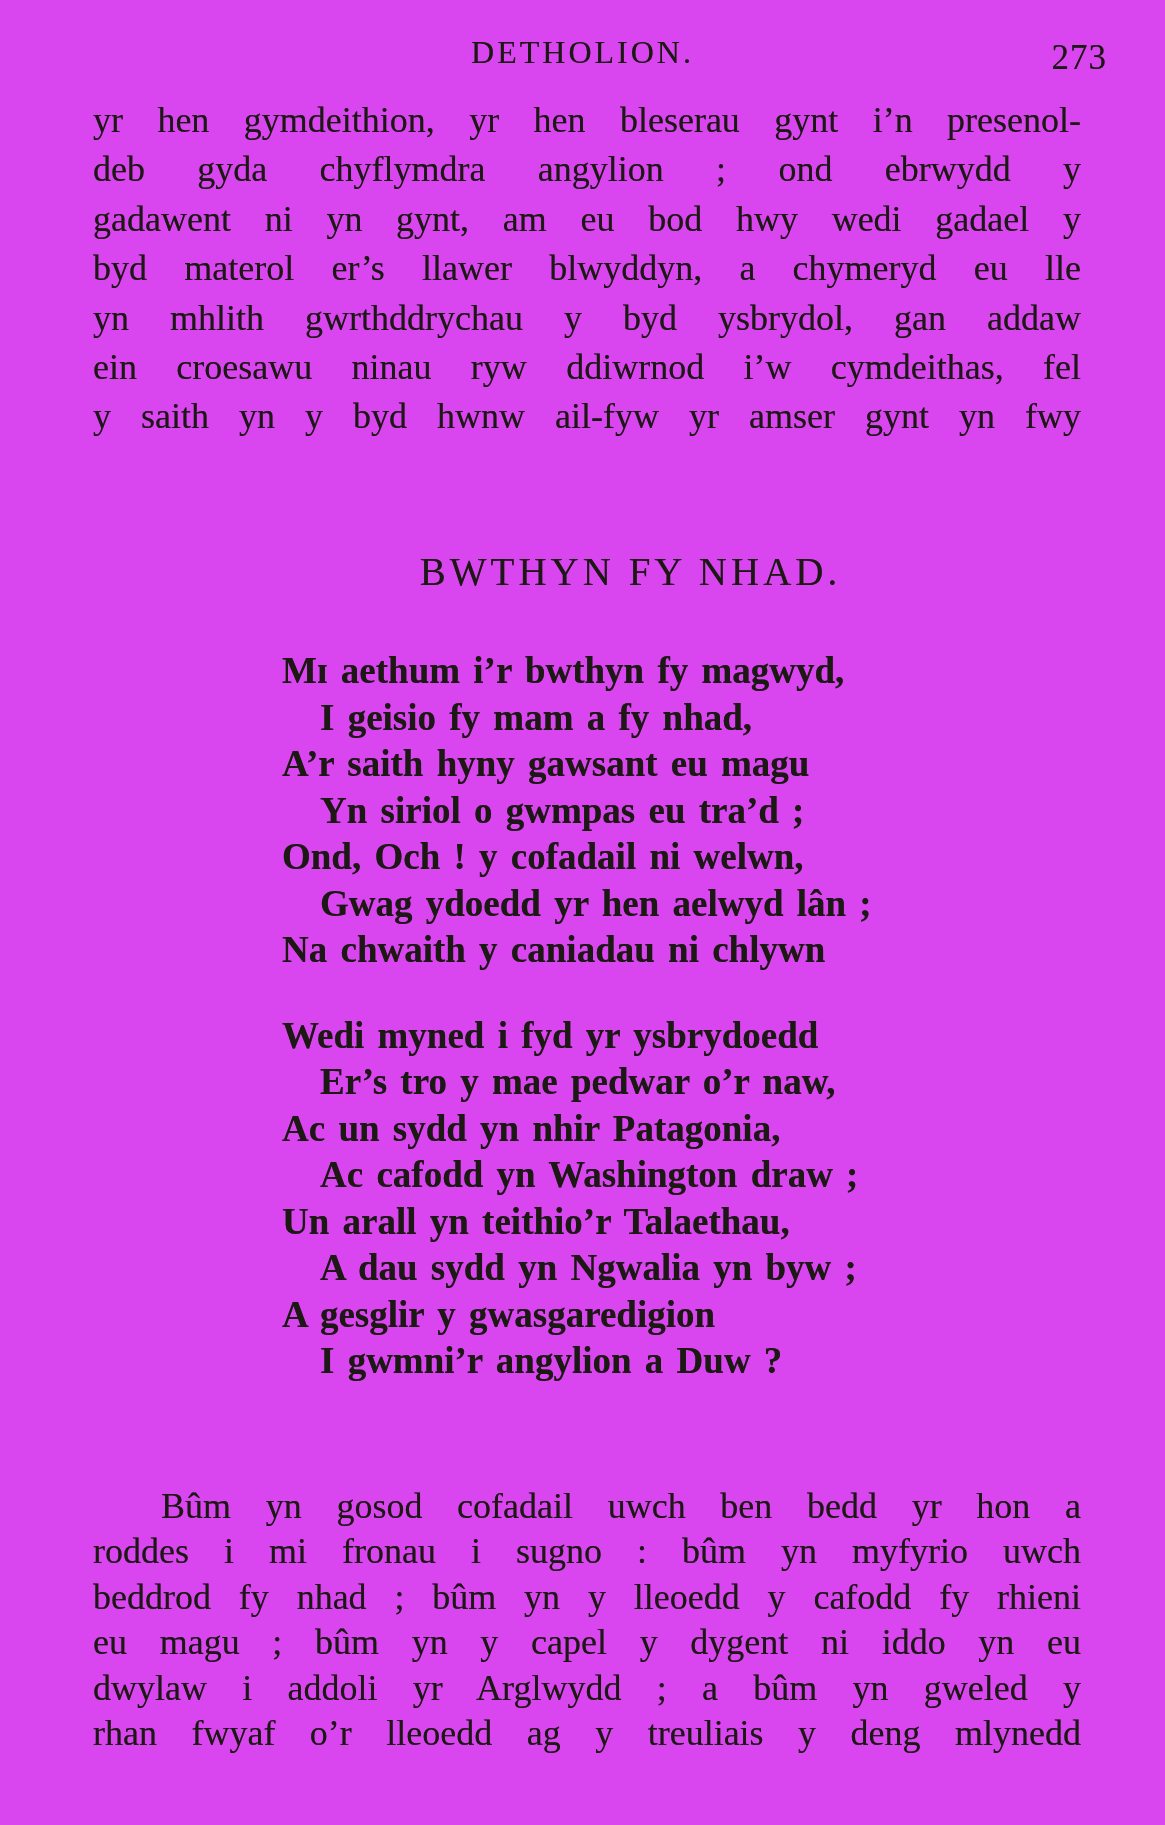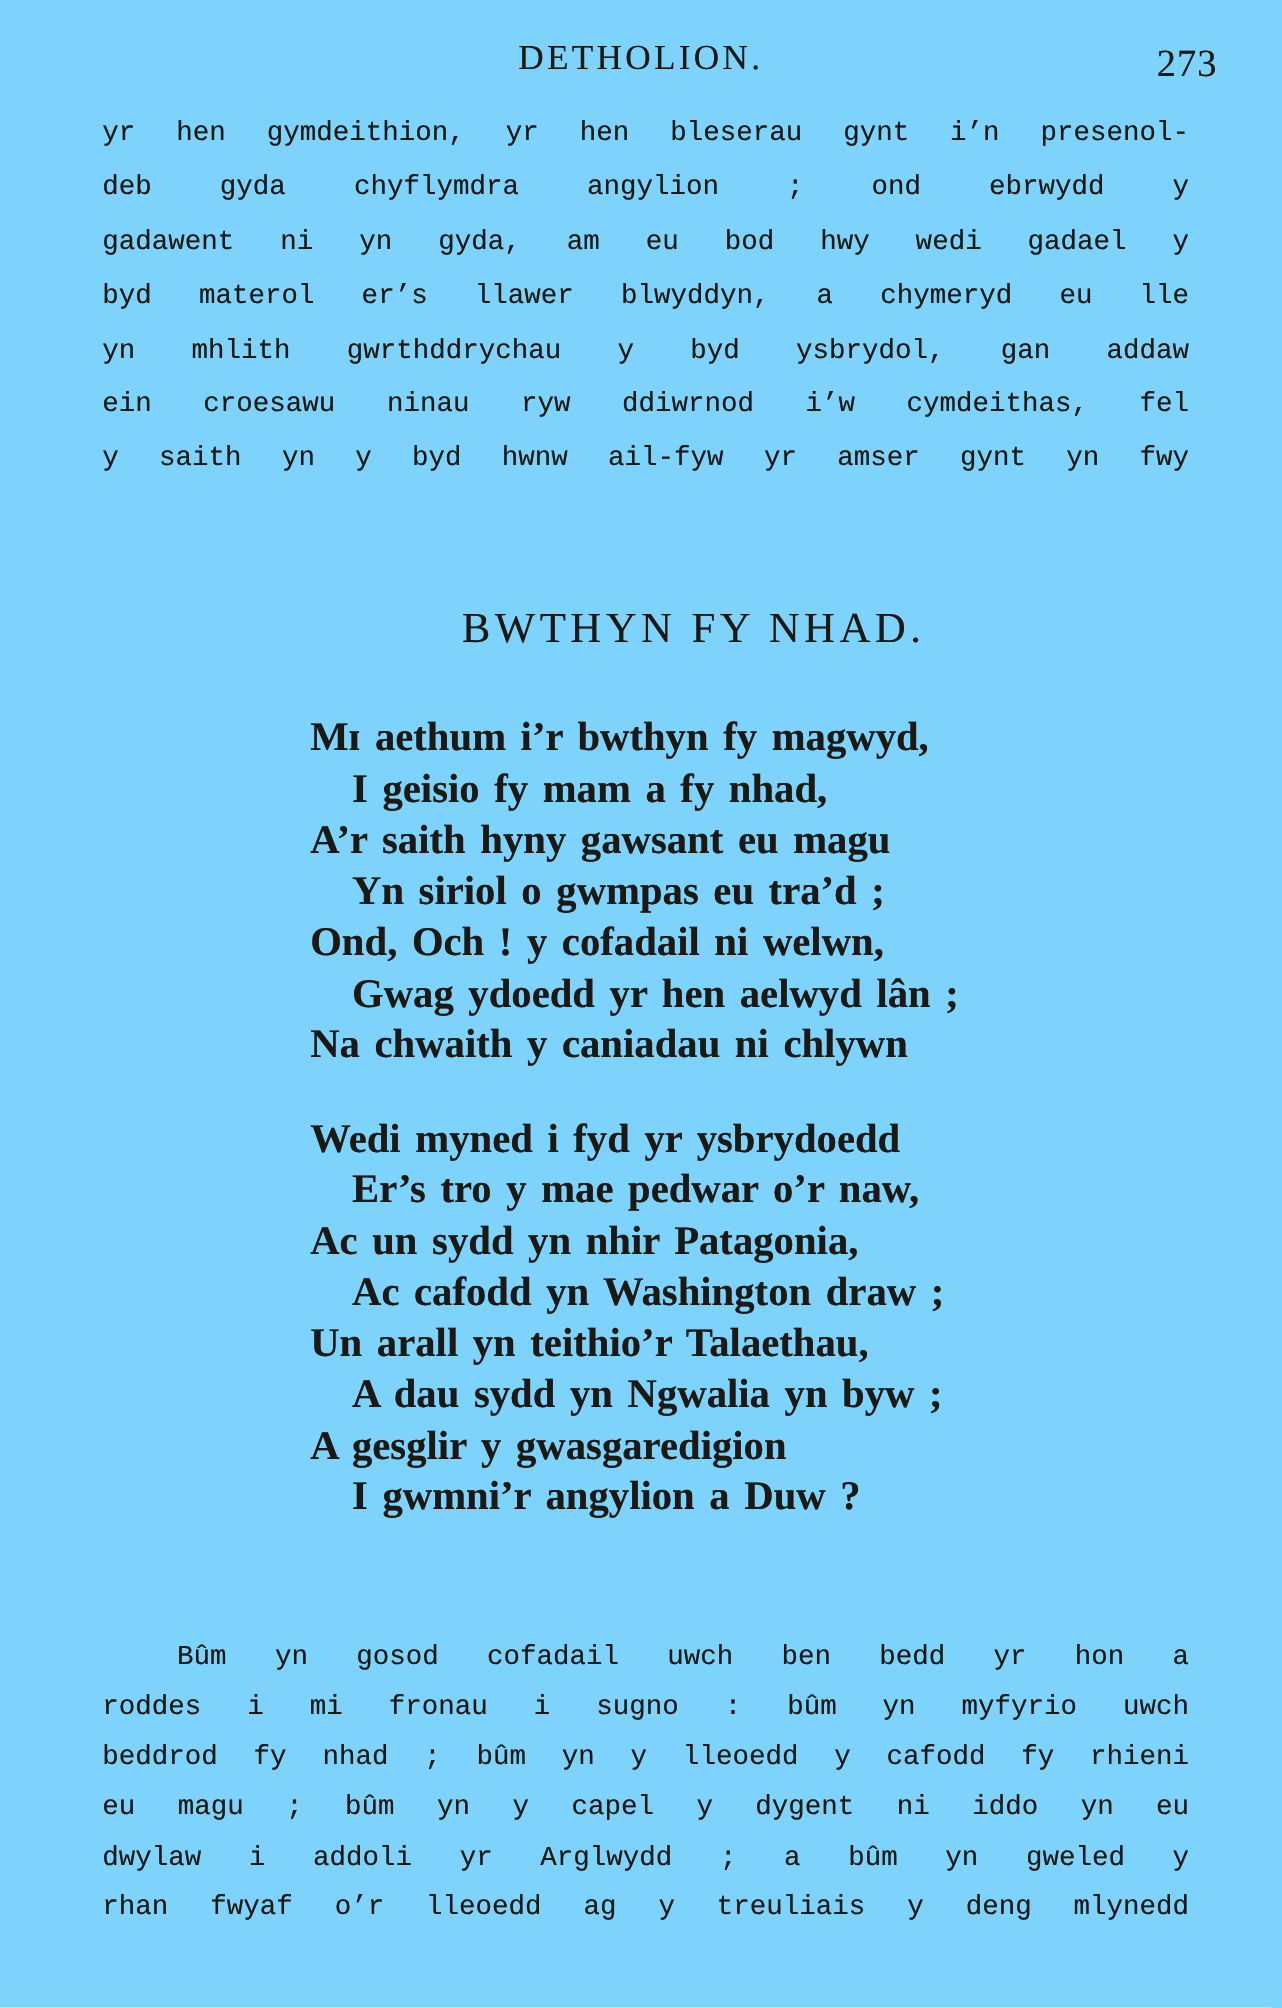--- a/index.html
+++ b/index.html
@@ -5,21 +5,21 @@
   html, body {
     margin: 0;
     padding: 0;
     background: #f4f2ee;
   }
   .page {
     position: relative;
     width: 1165px;
     height: 1825px;
     margin: 0 auto;
-    background: #7dd3fc;
+    background: #d946ef;
     color: #1c1915;
     font-family: "Liberation Serif", "DejaVu Serif", serif;
     overflow: hidden;
     text-shadow: 0 0 0.6px rgba(25, 20, 15, 0.55);
   }
   
   .running-head-title {
     position: absolute;
     top: 34px;
     left: 0;
@@ -33,22 +33,21 @@
     top: 38px;
     right: 58px;
     font-size: 35px;
     letter-spacing: 1px;
   }
   
   .prose {
     position: absolute;
     left: 93px;
     width: 988px;
-    font-size: 25px;
-    font-family: Liberation Mono, monospace;
+    font-size: 36px;
   }
   .prose-1 { top: 96px;  line-height: 49.4px; }
   .prose-2 { top: 1484px; line-height: 45.4px; }
   .p-line {
     text-align: justify;
     text-align-last: justify;
     word-spacing: 2px;
     white-space: normal;
   }
   .p-line.no-just { text-align-last: left; }
@@ -82,21 +81,21 @@
 
 <div class="page">
 
   <div class="running-head-title">DETHOLION.</div>
 
   <div class="page-number">273</div>
 
   <div class="prose prose-1">
       <div class="p-line">yr hen gymdeithion, yr hen bleserau gynt i’n presenol-</div>
       <div class="p-line">deb gyda chyflymdra angylion ; ond ebrwydd y</div>
-      <div class="p-line">gadawent ni yn gyda, am eu bod hwy wedi gadael y</div>
+      <div class="p-line">gadawent ni yn gynt, am eu bod hwy wedi gadael y</div>
       <div class="p-line">byd materol er’s llawer blwyddyn, a chymeryd eu lle</div>
       <div class="p-line">yn mhlith gwrthddrychau y byd ysbrydol, gan addaw</div>
       <div class="p-line">ein croesawu ninau ryw ddiwrnod i’w cymdeithas, fel</div>
       <div class="p-line">y saith yn y byd hwnw ail-fyw yr amser gynt yn fwy</div>
     </div>
 
   <h2 class="poem-title">BWTHYN FY NHAD.</h2>
 
   <div class="poem">
     <div class="stanza stanza-1">

